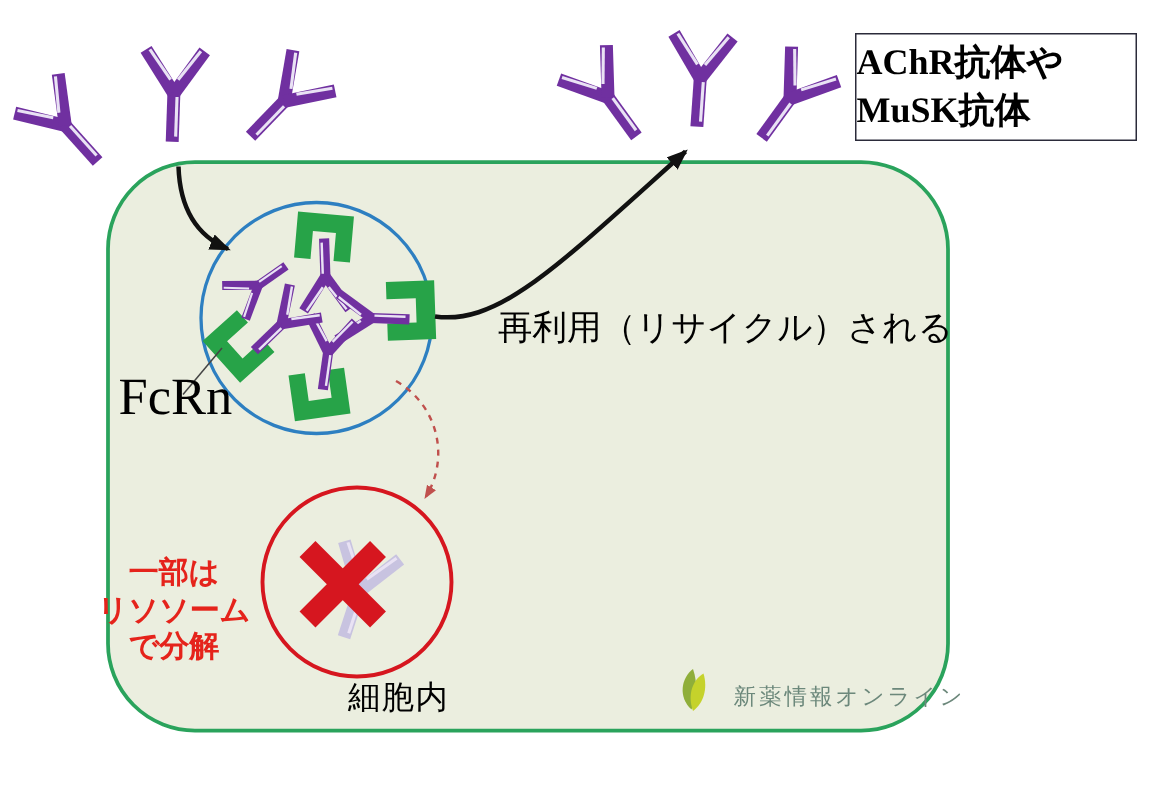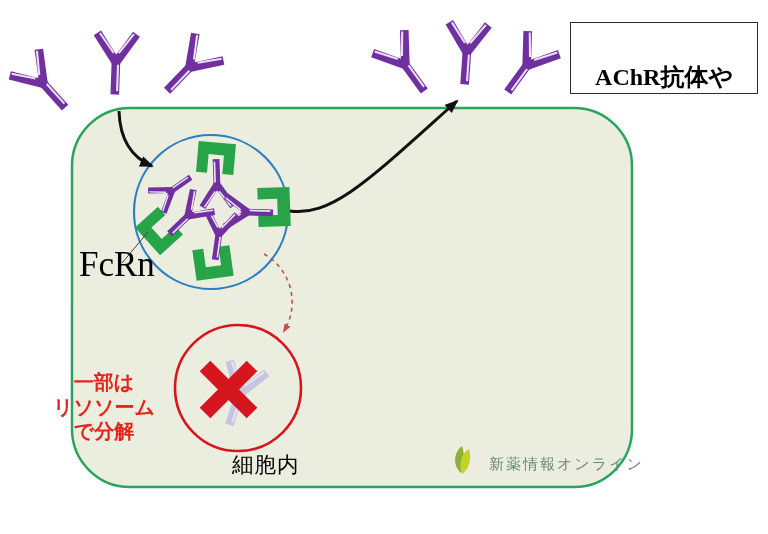--- a/index.html
+++ b/index.html
@@ -32,31 +32,31 @@
   .red-dash{fill:none;stroke:var(--dashed_arrow_red);stroke-width:1.6;stroke-dasharray:4 4;}
   .xline{stroke:var(--lysosome_red);stroke-width:15;stroke-linecap:butt;}
   .leader{stroke:#444;stroke-width:1;}
 
   .txt{position:absolute;white-space:nowrap;}
   .serif{font-family:"Liberation Serif","DejaVu Serif",serif;}
 
   .title-box{
     position:absolute;left:570px;top:22px;width:186px;height:70px;
     background:#ffffff;border:1.6px solid #2b2b3a;
-    display:flex;flex-direction:row;align-items:flex-end;justify-content:center;
+    display:flex;flex-direction:column;align-items:flex-start;justify-content:center;
     font-family:"Liberation Serif","DejaVu Serif",serif;
     font-weight:bold;font-size:24px;line-height:1.35;color:#000;
   }
   .recycle-text{
     left:332px;top:205px;font-size:23px;line-height:1.26;color:#000;
     font-family:"Liberation Serif","DejaVu Serif",serif;
   }
   .fcrn-label{left:79px;top:245px;font-size:35px;color:#000;}
   .lyso-text{
-    left:36px;top:370px;width:136px;text-align:center;
+    left:48px;top:370px;width:136px;text-align:center;
     font-size:20px;line-height:1.23;font-weight:bold;color:var(--text_red);
   }
   .cell-label{left:232px;top:450px;font-size:21.5px;color:#000;letter-spacing:1px;}
   .logo-text{left:489px;top:455px;font-size:15px;color:var(--logo_text_color);letter-spacing:2px;}
   .footnote{left:10px;top:506px;font-size:13.5px;color:#000;
     font-family:"Liberation Serif","DejaVu Serif",serif;}
 </style>
 </head>
 <body>
 
@@ -132,23 +132,25 @@
     <line class="leader" x1="148" y1="232" x2="122" y2="263"></line>
 
     <g transform="translate(452,446)">
       <path d="M9,27 C0,19 2,6 10,0 C13,9 13,19 9,27 Z" fill="var(--logo_green_dark)"></path>
       <path d="M10,28 C6,17 10,7 17,3 C20,13 17,23 10,28 Z" fill="var(--logo_green_light)"></path>
     </g>
   </svg>
 
   <div class="title-box">
     <span>AChR抗体や</span>
+    <span>MuSK抗体</span>
   </div>
 
   <div class="txt recycle-text">
+    <div>再利用（リサイクル）される</div>
   </div>
 
   <div class="txt serif fcrn-label">FcRn</div>
 
   <div class="txt lyso-text">
     <div>一部は</div>
     <div>リソソーム</div>
     <div>で分解</div>
   </div>
 

